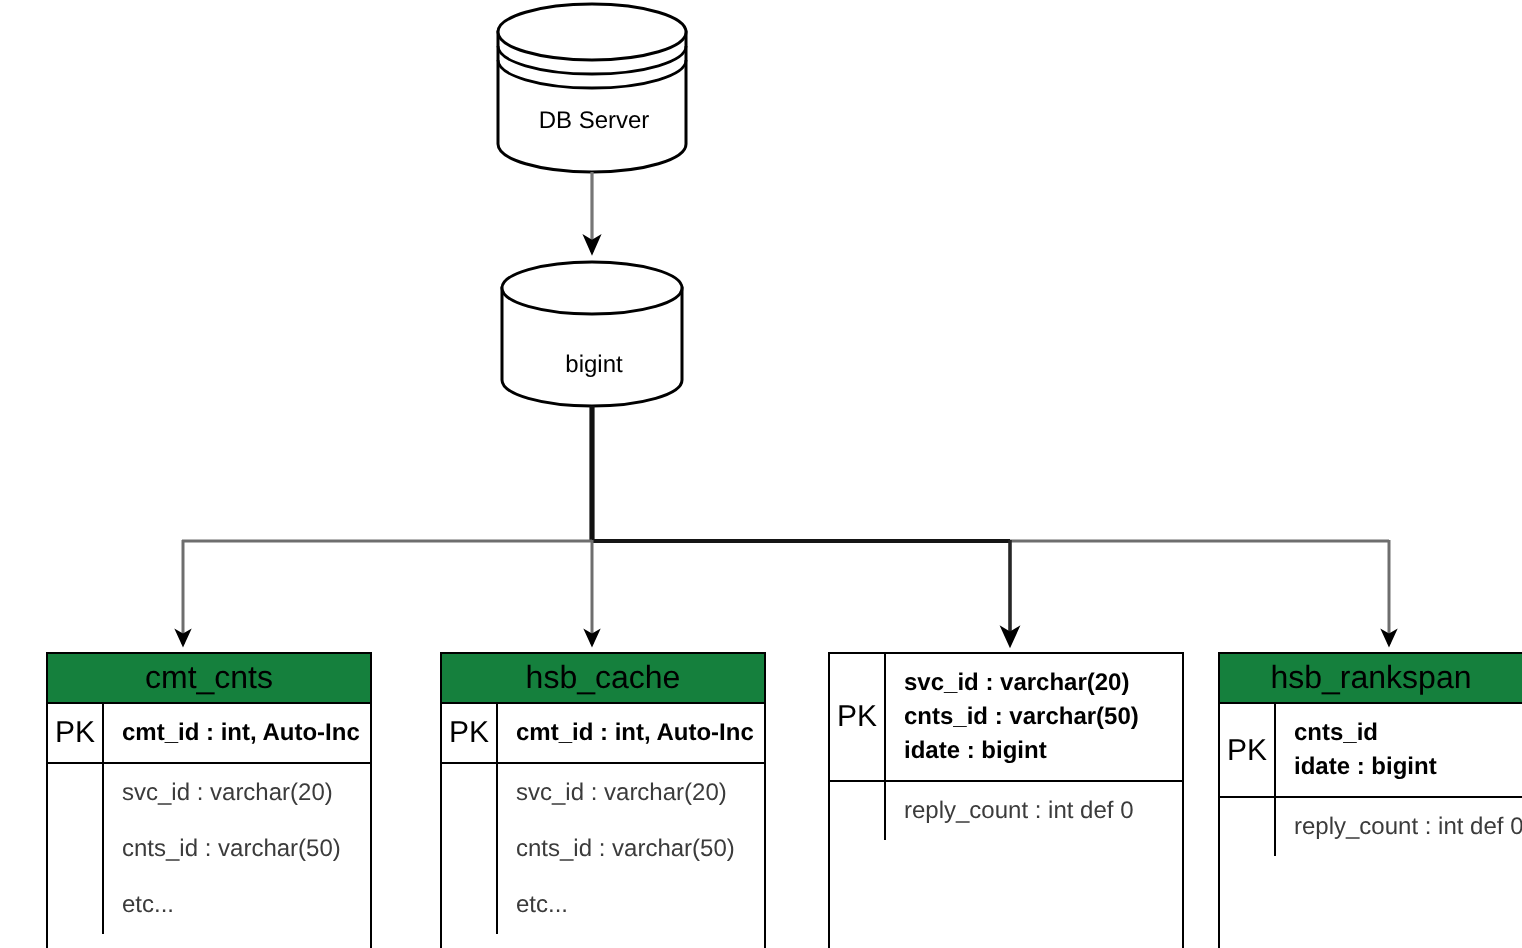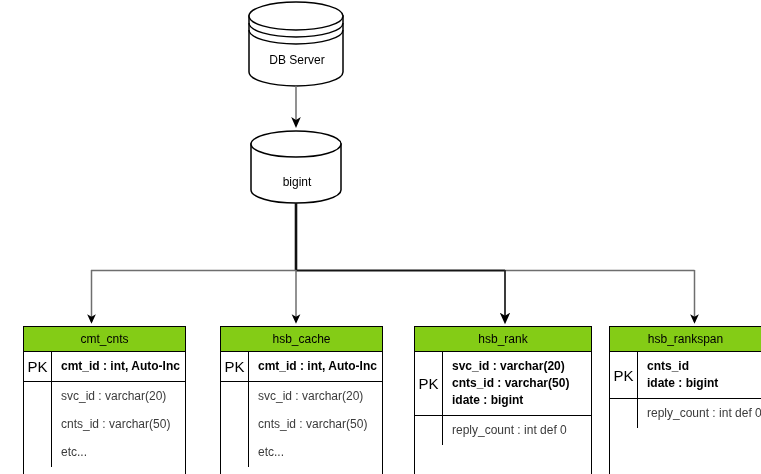--- a/index.html
+++ b/index.html
@@ -45,22 +45,22 @@
   .entity {
     position: absolute;
     border: 1.4px solid #000000;
     box-sizing: border-box;
     background: #ffffff;
   }
   .entity-title {
     height: 25px;
     line-height: 25px;
     text-align: center;
-    font-size: 12px;
-    background: #84cc16;
+    font-size: 16px;
+    background: #15803d;
     border-bottom: 1.4px solid #000000;
     box-sizing: border-box;
     overflow: hidden;
   }
   .erow {
     display: flex;
     border-bottom: 1.4px solid #000000;
     box-sizing: border-box;
   }
   .erow.last { border-bottom: none; }
@@ -167,21 +167,20 @@
       <div class="key-cell"></div>
       <div class="attr-cell plain spaced">
         <div class="attr-line">svc_id : varchar(20)</div>
         <div class="attr-line">cnts_id : varchar(50)</div>
         <div class="attr-line">etc...</div>
       </div>
     </div>
   </div>
 
   <div class="entity" style="left:402px; top:326px; width:178px; height:152px;">
-    <div class="entity-title">hsb_rank</div>
     <div class="erow">
       <div class="key-cell">PK</div>
       <div class="attr-cell pk-attrs">
         <div class="attr-line">svc_id : varchar(20)</div>
         <div class="attr-line">cnts_id : varchar(50)</div>
         <div class="attr-line">idate : bigint</div>
       </div>
     </div>
     <div class="erow last">
       <div class="key-cell"></div>

